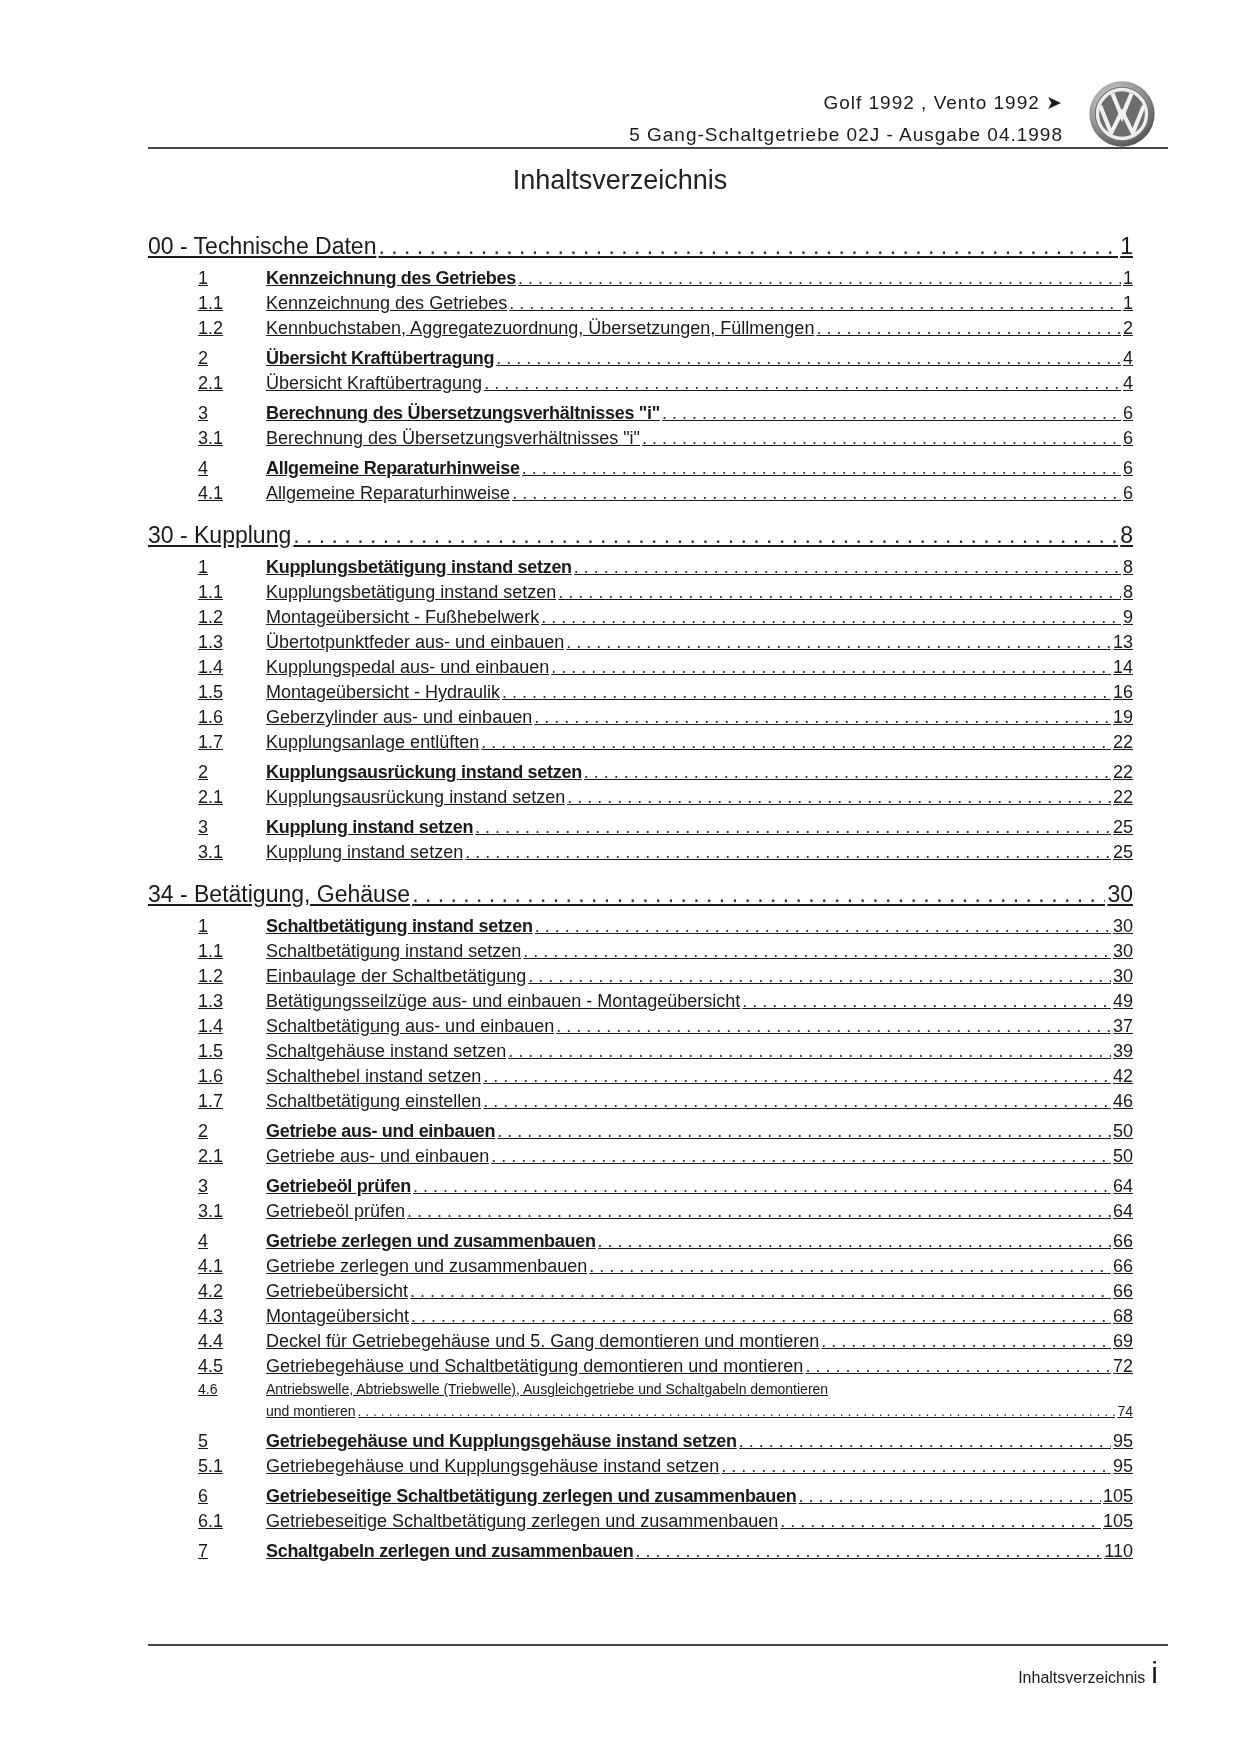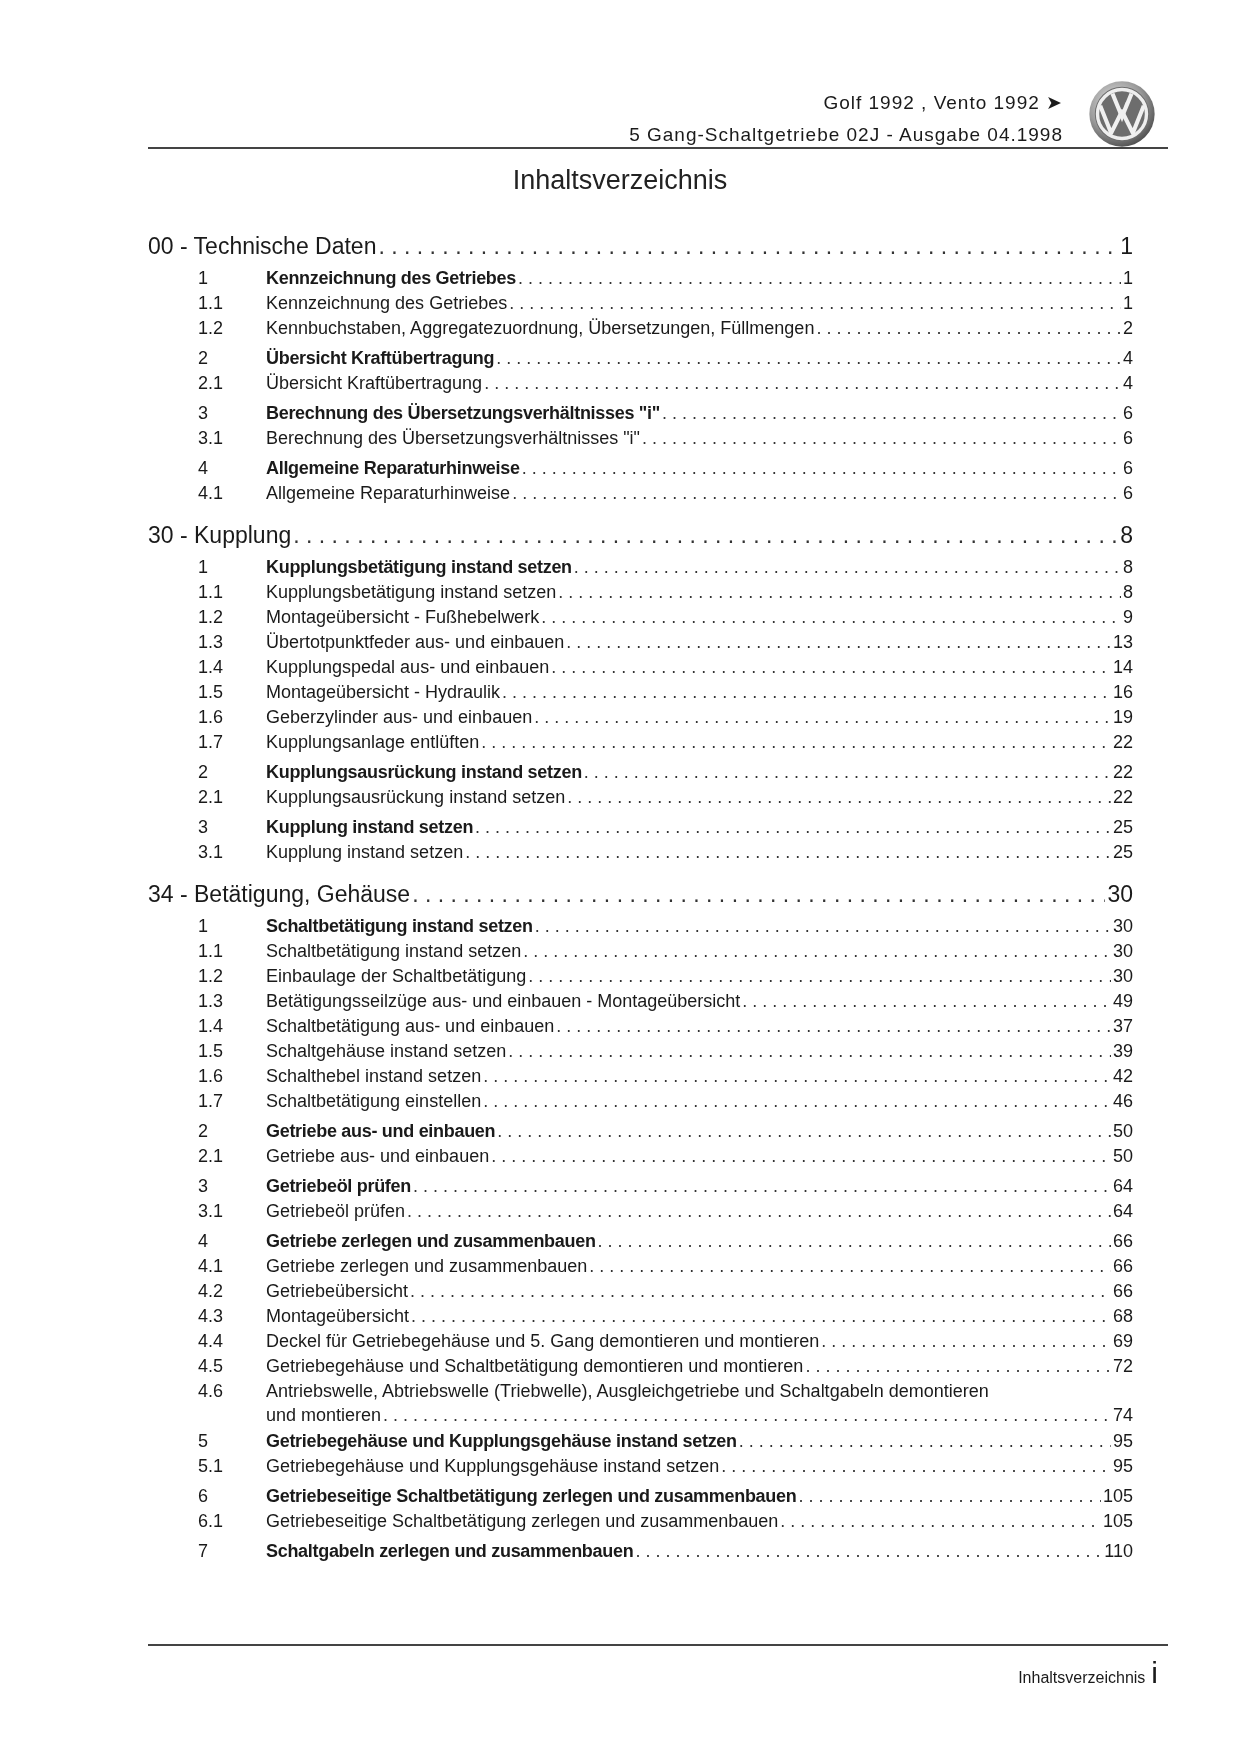--- a/index.html
+++ b/index.html
@@ -4,34 +4,34 @@
 <style>
   html, body { margin: 0; padding: 0; background: #ffffff; }
   body { width: 1240px; height: 1754px; position: relative; overflow: hidden;
          font-family: "Liberation Sans", sans-serif; color: #1a1a1a; }
   .header { position: absolute; left: 148px; top: 92px; width: 915px; }
   .hdr-line1 { text-align: right; font-size: 19px; letter-spacing: 1px; line-height: 22px; }
   .hdr-line2 { text-align: right; font-size: 19px; letter-spacing: 1px; line-height: 22px; margin-top: 10px; }
   .hdr-rule { position: absolute; left: 148px; top: 147px; width: 1020px; height: 2px; background: #444; }
   .logo { position: absolute; left: 1088px; top: 80px; width: 68px; height: 68px; }
   .title { position: absolute; left: 0; width: 1240px; top: 165px; text-align: center; font-size: 27px; color: #222; }
-  .toc { position: absolute; left: 148px; top: 233px; width: 985px; }
+  .toc { position: absolute; left: 148px; top: 233px; width: 985px; text-decoration: underline; }
   .chapter { display: flex; align-items: baseline; font-size: 23px; height: 30px; margin-top: 0; }
   .chapter.gap { margin-top: 14px; }
   .row { display: flex; align-items: baseline; font-size: 18px; height: 25px; }
   .row.bold .txt { font-weight: bold; letter-spacing: -0.3px; }
   .row.first-of-group { margin-top: 5px; }
   .num { width: 68px; padding-left: 50px; flex: none; }
   .txt { flex: none; white-space: nowrap; }
   .dots { flex: 1; overflow: hidden; white-space: nowrap; letter-spacing: 4px; margin: 0 2px; color: #333; }
   .dots::after { content: ". . . . . . . . . . . . . . . . . . . . . . . . . . . . . . . . . . . . . . . . . . . . . . . . . . . . . . . . . . . . . . . . . . . . . . . . . . . . . . . . . . . . . . . . . . . . . . . . . . . . . . . . . . . . . . . . . . . . . . . . . . . . . . . . . . . . . . . . . . . . . . . . . . . . . . . . . . . . . . . . . . . . . . . . . . . . . . . . . . . . . . . . . . . . . . . . . . . . . . . . . . . . . . . . . . . . . . . . . . . . . . . . . . . . . . . . . . . . . . . . . . . . . ."; letter-spacing: 0; }
   .page { flex: none; text-align: right; }
-  .wrap-row { display: block; font-size: 18px; }
+  .wrap-row { display: block; font-size: 14px; }
   .wrap-row .line1 { display: flex; height: 22px; align-items: baseline; }
-  .wrap-row .line2 { display: flex; height: 23px; align-items: flex-end; padding-left: 118px; }
+  .wrap-row .line2 { display: flex; height: 23px; align-items: flex-start; padding-left: 118px; }
   .foot-rule { position: absolute; left: 148px; top: 1644px; width: 1020px; height: 2px; background: #444; }
   .foot { position: absolute; right: 82px; top: 1656px; font-size: 16px; display: flex; align-items: baseline; }
   .foot .pg { font-size: 30px; margin-left: 6px; font-weight: normal; }
 </style>
 </head>
 <body>
 
 <div class="header">
   <div class="hdr-line1">Golf 1992 , Vento 1992 ➤</div>
   <div class="hdr-line2">5 Gang-Schaltgetriebe 02J - Ausgabe 04.1998</div>

